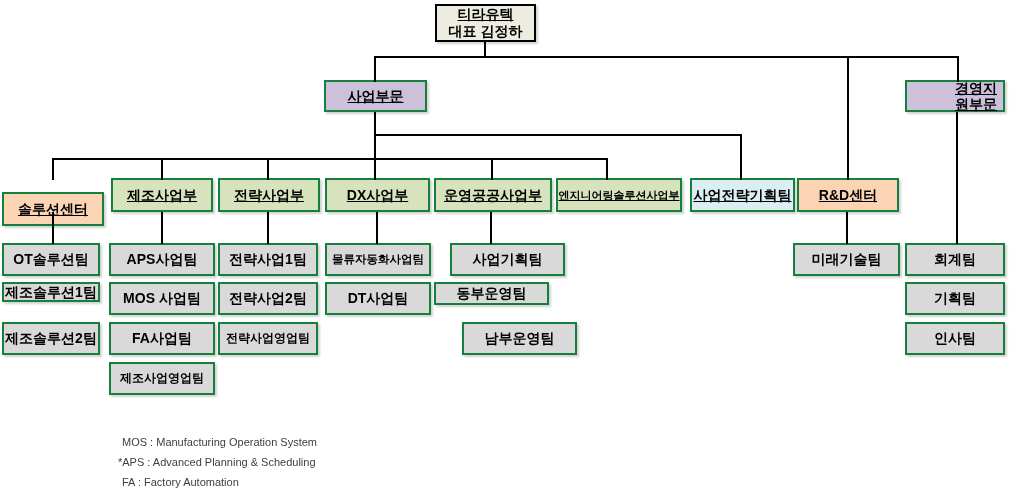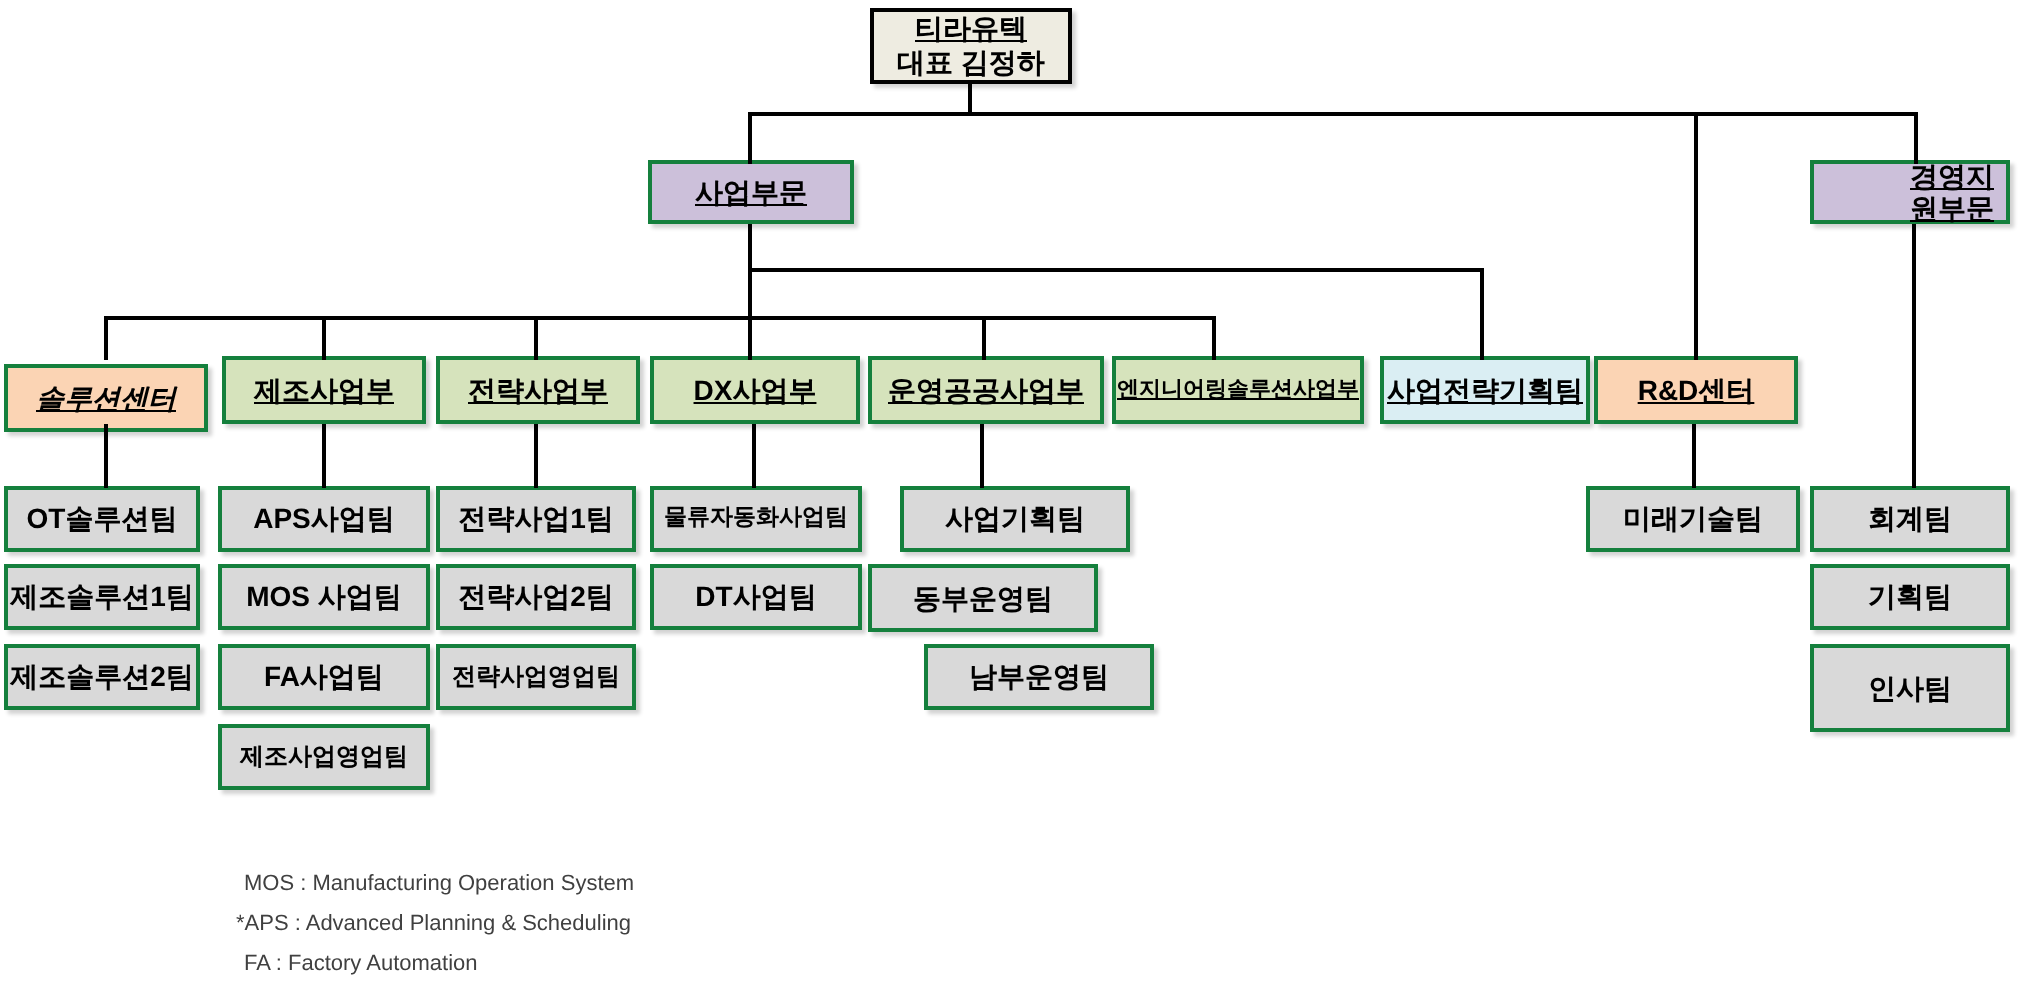--- a/index.html
+++ b/index.html
@@ -53,47 +53,47 @@
 <div id="canvas">
 
   <div class="root-box">
     <span class="company">티라유텍</span>
     <span class="ceo">대표 김정하</span>
   </div>
 
   <div id="nodes-layer">
       <div class="org-node u" style="left: 324px; top: 80px; width: 103px; height: 32px; background: rgb(204, 192, 218);">사업부문</div>
       <div class="org-node u" style="left: 905px; top: 80px; width: 100px; height: 32px; background: rgb(204, 192, 218); padding-left: 48px;">경영지원부문</div>
-      <div class="org-node u" style="left: 2px; top: 182px; width: 102px; height: 34px; background: rgb(251, 212, 180); font-style: italic;">솔루션센터</div>
+      <div class="org-node u" style="left: 2px; top: 192px; width: 102px; height: 34px; background: rgb(251, 212, 180);">솔루션센터</div>
       <div class="org-node u" style="left: 111px; top: 178px; width: 102px; height: 34px; background: rgb(214, 227, 188);">제조사업부</div>
       <div class="org-node u" style="left: 218px; top: 178px; width: 102px; height: 34px; background: rgb(214, 227, 188);">전략사업부</div>
       <div class="org-node u" style="left: 325px; top: 178px; width: 105px; height: 34px; background: rgb(214, 227, 188);">DX사업부</div>
       <div class="org-node u" style="left: 434px; top: 178px; width: 118px; height: 34px; background: rgb(214, 227, 188);">운영공공사업부</div>
       <div class="org-node u" style="left: 556px; top: 178px; width: 126px; height: 34px; background: rgb(214, 227, 188); font-size: 11px;">엔지니어링솔루션사업부</div>
       <div class="org-node u" style="left: 690px; top: 178px; width: 105px; height: 34px; background: rgb(218, 238, 243);">사업전략기획팀</div>
       <div class="org-node u" style="left: 797px; top: 178px; width: 102px; height: 34px; background: rgb(251, 212, 180);">R&amp;D센터</div>
       <div class="org-node" style="left: 2px; top: 243px; width: 98px; height: 33px; background: rgb(217, 217, 217);">OT솔루션팀</div>
-      <div class="org-node" style="left: 2px; top: 282px; width: 98px; height: 33px; background: rgb(217, 217, 217);">제조솔루션1팀</div>
+      <div class="org-node" style="left: 2px; top: 282px; width: 98px; height: 20px; background: rgb(217, 217, 217);">제조솔루션1팀</div>
       <div class="org-node" style="left: 2px; top: 322px; width: 98px; height: 33px; background: rgb(217, 217, 217);">제조솔루션2팀</div>
       <div class="org-node" style="left: 109px; top: 243px; width: 106px; height: 33px; background: rgb(217, 217, 217);">APS사업팀</div>
       <div class="org-node" style="left: 109px; top: 282px; width: 106px; height: 33px; background: rgb(217, 217, 217);">MOS 사업팀</div>
       <div class="org-node" style="left: 109px; top: 322px; width: 106px; height: 33px; background: rgb(217, 217, 217);">FA사업팀</div>
       <div class="org-node" style="left: 109px; top: 362px; width: 106px; height: 33px; background: rgb(217, 217, 217); font-size: 12px;">제조사업영업팀</div>
       <div class="org-node" style="left: 218px; top: 243px; width: 100px; height: 33px; background: rgb(217, 217, 217);">전략사업1팀</div>
       <div class="org-node" style="left: 218px; top: 282px; width: 100px; height: 33px; background: rgb(217, 217, 217);">전략사업2팀</div>
       <div class="org-node" style="left: 218px; top: 322px; width: 100px; height: 33px; background: rgb(217, 217, 217); font-size: 12px;">전략사업영업팀</div>
       <div class="org-node" style="left: 325px; top: 243px; width: 106px; height: 33px; background: rgb(217, 217, 217); font-size: 11.5px;">물류자동화사업팀</div>
       <div class="org-node" style="left: 325px; top: 282px; width: 106px; height: 33px; background: rgb(217, 217, 217);">DT사업팀</div>
       <div class="org-node" style="left: 450px; top: 243px; width: 115px; height: 33px; background: rgb(217, 217, 217);">사업기획팀</div>
-      <div class="org-node" style="left: 434px; top: 282px; width: 115px; height: 34px; background: rgb(217, 217, 217);">동부운영팀</div>
+      <div class="org-node" style="left: 434px; top: 282px; width: 115px; height: 23px; background: rgb(217, 217, 217);">동부운영팀</div>
       <div class="org-node" style="left: 434px; top: 322px; width: 115px; height: 33px; background: rgb(217, 217, 217); margin-left: 28px;">남부운영팀</div>
       <div class="org-node" style="left: 793px; top: 243px; width: 107px; height: 33px; background: rgb(217, 217, 217);">미래기술팀</div>
       <div class="org-node" style="left: 905px; top: 243px; width: 100px; height: 33px; background: rgb(217, 217, 217);">회계팀</div>
       <div class="org-node" style="left: 905px; top: 282px; width: 100px; height: 33px; background: rgb(217, 217, 217);">기획팀</div>
-      <div class="org-node" style="left: 905px; top: 322px; width: 100px; height: 44px; background: rgb(217, 217, 217);">인사팀</div>
+      <div class="org-node" style="left: 905px; top: 322px; width: 100px; height: 33px; background: rgb(217, 217, 217);">인사팀</div>
     </div>
   <div id="lines-layer">
       <div class="cline" style="background: rgb(0, 0, 0); left: 484px; top: 40px; width: 2px; height: 18px;"></div>
       <div class="cline" style="background: rgb(0, 0, 0); left: 374px; top: 56px; width: 585px; height: 2px;"></div>
       <div class="cline" style="background: rgb(0, 0, 0); left: 374px; top: 56px; width: 2px; height: 26px;"></div>
       <div class="cline" style="background: rgb(0, 0, 0); left: 957px; top: 56px; width: 2px; height: 26px;"></div>
       <div class="cline" style="background: rgb(0, 0, 0); left: 847px; top: 56px; width: 2px; height: 124px;"></div>
       <div class="cline" style="background: rgb(0, 0, 0); left: 374px; top: 112px; width: 2px; height: 68px;"></div>
       <div class="cline" style="background: rgb(0, 0, 0); left: 374px; top: 134px; width: 368px; height: 2px;"></div>
       <div class="cline" style="background: rgb(0, 0, 0); left: 740px; top: 134px; width: 2px; height: 46px;"></div>

